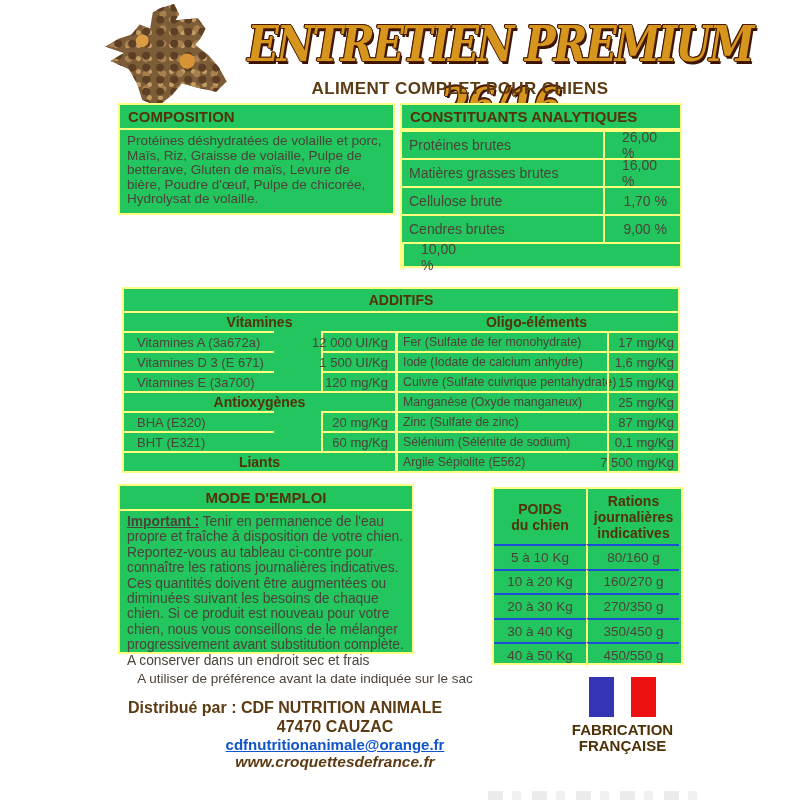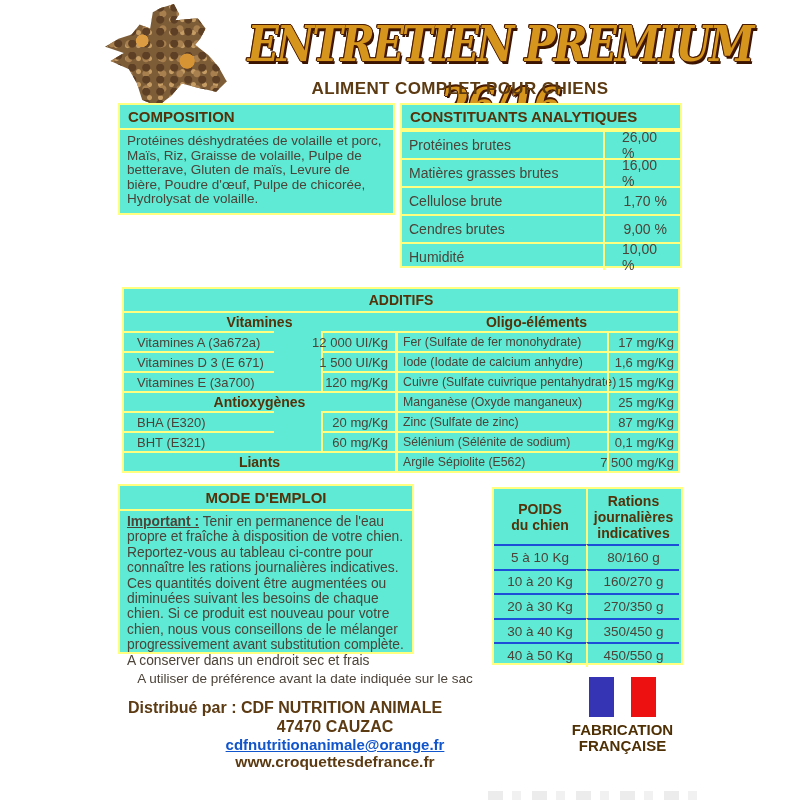--- a/index.html
+++ b/index.html
@@ -34,21 +34,21 @@
       1px 0 #4a1b00, -1px 0 #4a1b00, 0 1px #4a1b00, 0 -1px #4a1b00,
       1px 1px #4a1b00, -1px -1px #4a1b00, 2px 2px 0 #3a1400;
     transform:scaleY(1.18); transform-origin:center top;
   }
   .subtitle {
     left:240px; top:79px; width:440px; text-align:center;
     font-weight:bold; font-size:17px; letter-spacing:.4px; color:#5c3a12;
   }
 
   
-  .ybox { border:2px solid #ffff80; background:#5eead4; }
+  .ybox { border:2px solid #ffff80; background:#22c55e; }
   .sec-head {
     font-weight:bold; color:#54320a; font-size:15px;
     padding:3px 8px; border-bottom:2px solid #ffff80;
   }
   .sec-head.center { text-align:center; }
 
   
   .composition { left:118px; top:103px; width:277px; height:112px; }
   .composition .body { padding:4px 7px; font-size:13.5px; line-height:14.6px; color:#4c4339; }
 
@@ -89,21 +89,21 @@
   .poids .h { border-top:none; font-weight:bold; color:#54320a; font-size:14px; line-height:16px; }
   .poids .c2 { border-left:2px solid #ffff80; }
 
   
   .date-notice { left:120px; top:671px; width:370px; text-align:center; font-size:13.5px; color:#4c4339; }
   .distributor { left:128px; top:699px; width:360px; font-weight:bold; color:#5c3a12; font-size:16px; line-height:18px; }
   .dist-sub { left:195px; width:280px; text-align:center; font-weight:bold; }
   .city { top:718px; color:#5c3a12; font-size:16px; }
   .email-line { top:736px; font-size:15px; }
   .email-line a { color:#1155cc; font-weight:bold; }
-  .website { top:753px; color:#5c3a12; font-size:15.5px; }
+  .website { top:753px; color:#5c3a12; font-size:15.5px;font-style:italic; }
 
   .flag-blue { left:589px; top:677px; width:25px; height:40px; background:#3434b4; }
   .flag-red  { left:631px; top:677px; width:25px; height:40px; background:#ee1111; }
   .fabrication { left:550px; top:722px; width:145px; text-align:center; font-weight:bold; color:#4f3005; font-size:15px; line-height:16px; }
 
   .barcode-remnant {
     left:488px; top:791px; width:215px; height:9px;
     background:repeating-linear-gradient(90deg, #ececec 0 15px, #ffffff 15px 24px, #f1f1f1 24px 33px, #ffffff 33px 44px);
   }
 </style>
@@ -132,21 +132,20 @@
   </div>
   <div class="crow">
     <div class="lbl">Cellulose brute</div>
     <div class="val">1,70 %</div>
   </div>
   <div class="crow">
     <div class="lbl">Cendres brutes</div>
     <div class="val">9,00 %</div>
   </div>
   <div class="crow">
-    <div class="lbl">Humidité</div>
     <div class="val">10,00 %</div>
   </div>
 </div>
 
 <div class="abs ybox additifs">
   <div class="cell r1 span4 ghead">ADDITIFS</div>
 
   <div class="cell span2l ghead">Vitamines</div>
   <div class="cell span2r ghead">Oligo-éléments</div>
 

